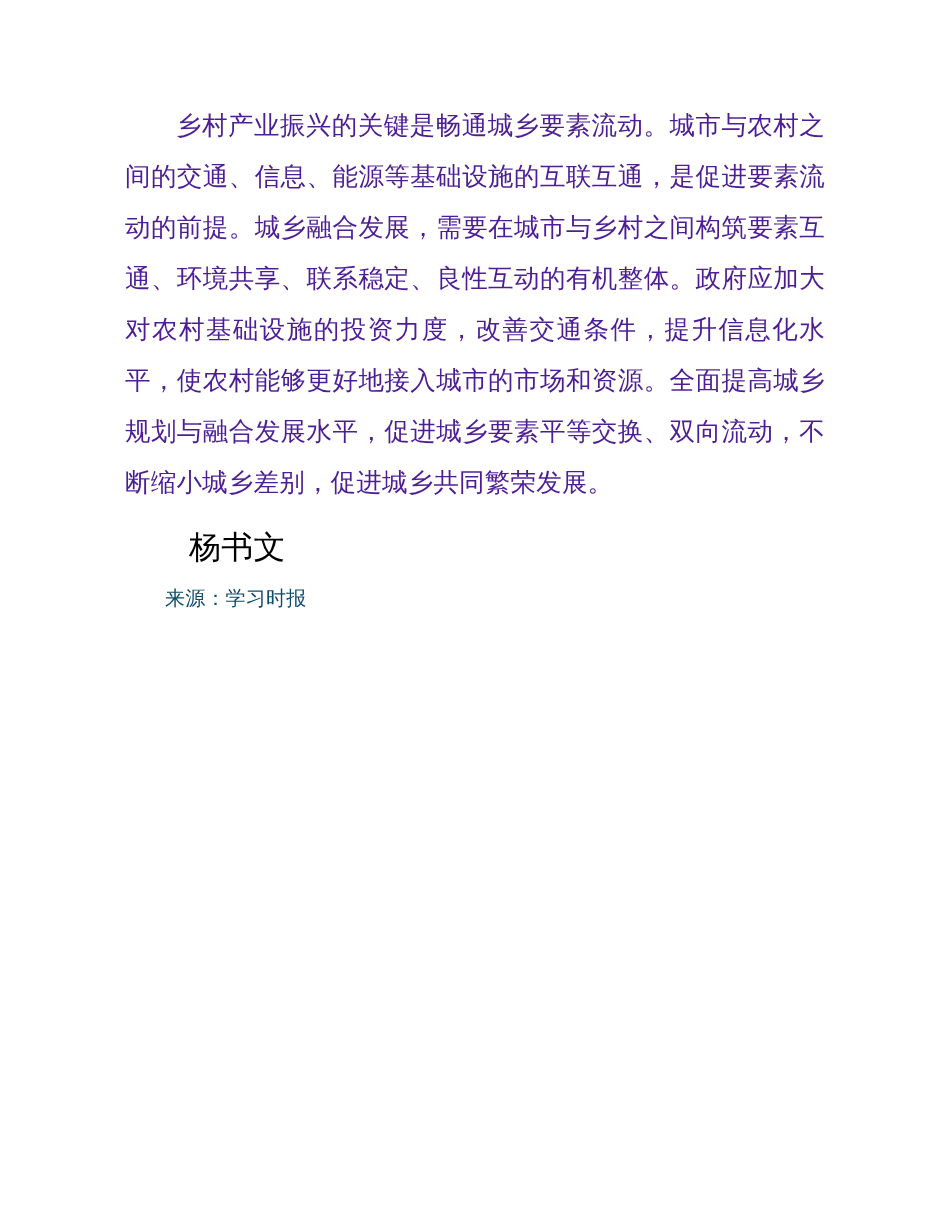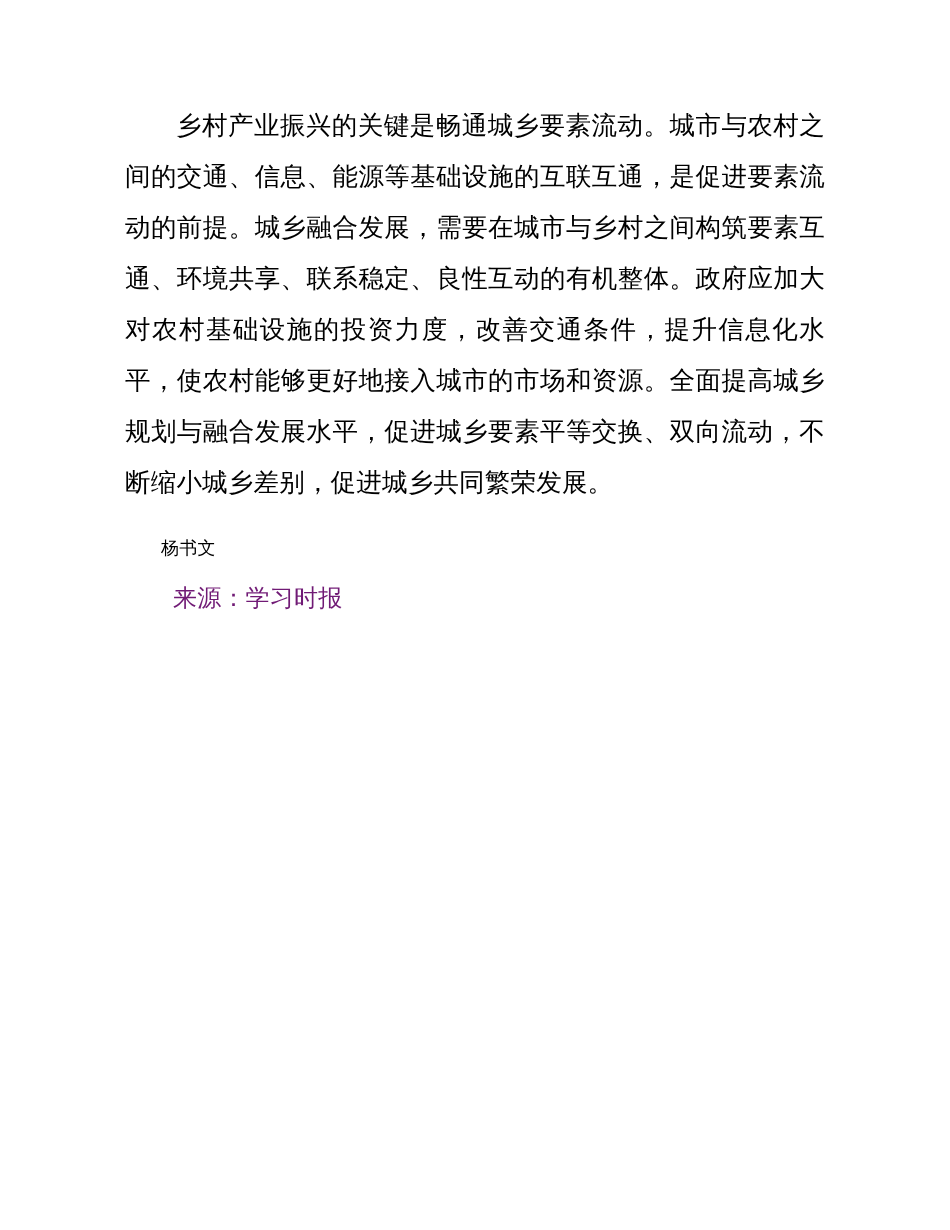--- a/index.html
+++ b/index.html
@@ -18,40 +18,40 @@
   }
   .content {
     position: absolute;
     left: 125px;
     top: 100px;
     width: 700px;
   }
   .para {
     font-size: 25.5px;
     line-height: 51px;
-    color: #000000;
+    color: #4c1d95;
     text-align: justify;
     text-justify: inter-ideograph;
     text-indent: 2em;
     margin: 0 0 14px 0;
     letter-spacing: 0.2px;
     word-break: break-all;
   }
   .signature {
-    font-size: 18px;
+    font-size: 32px;
     line-height: 51px;
     color: #000000;
     text-indent: 2em;
     margin: 0;
     letter-spacing: 0.2px;
   }
   .source {
-    font-size: 24px;
+    font-size: 20px;
     line-height: 51px;
-    color: #701a75;
+    color: #0c4a6e;
     text-indent: 2em;
     margin: 0;
     letter-spacing: 0.2px;
   }
 </style>
 </head>
 <body>
 
 <div class="page">
   <div class="content">

